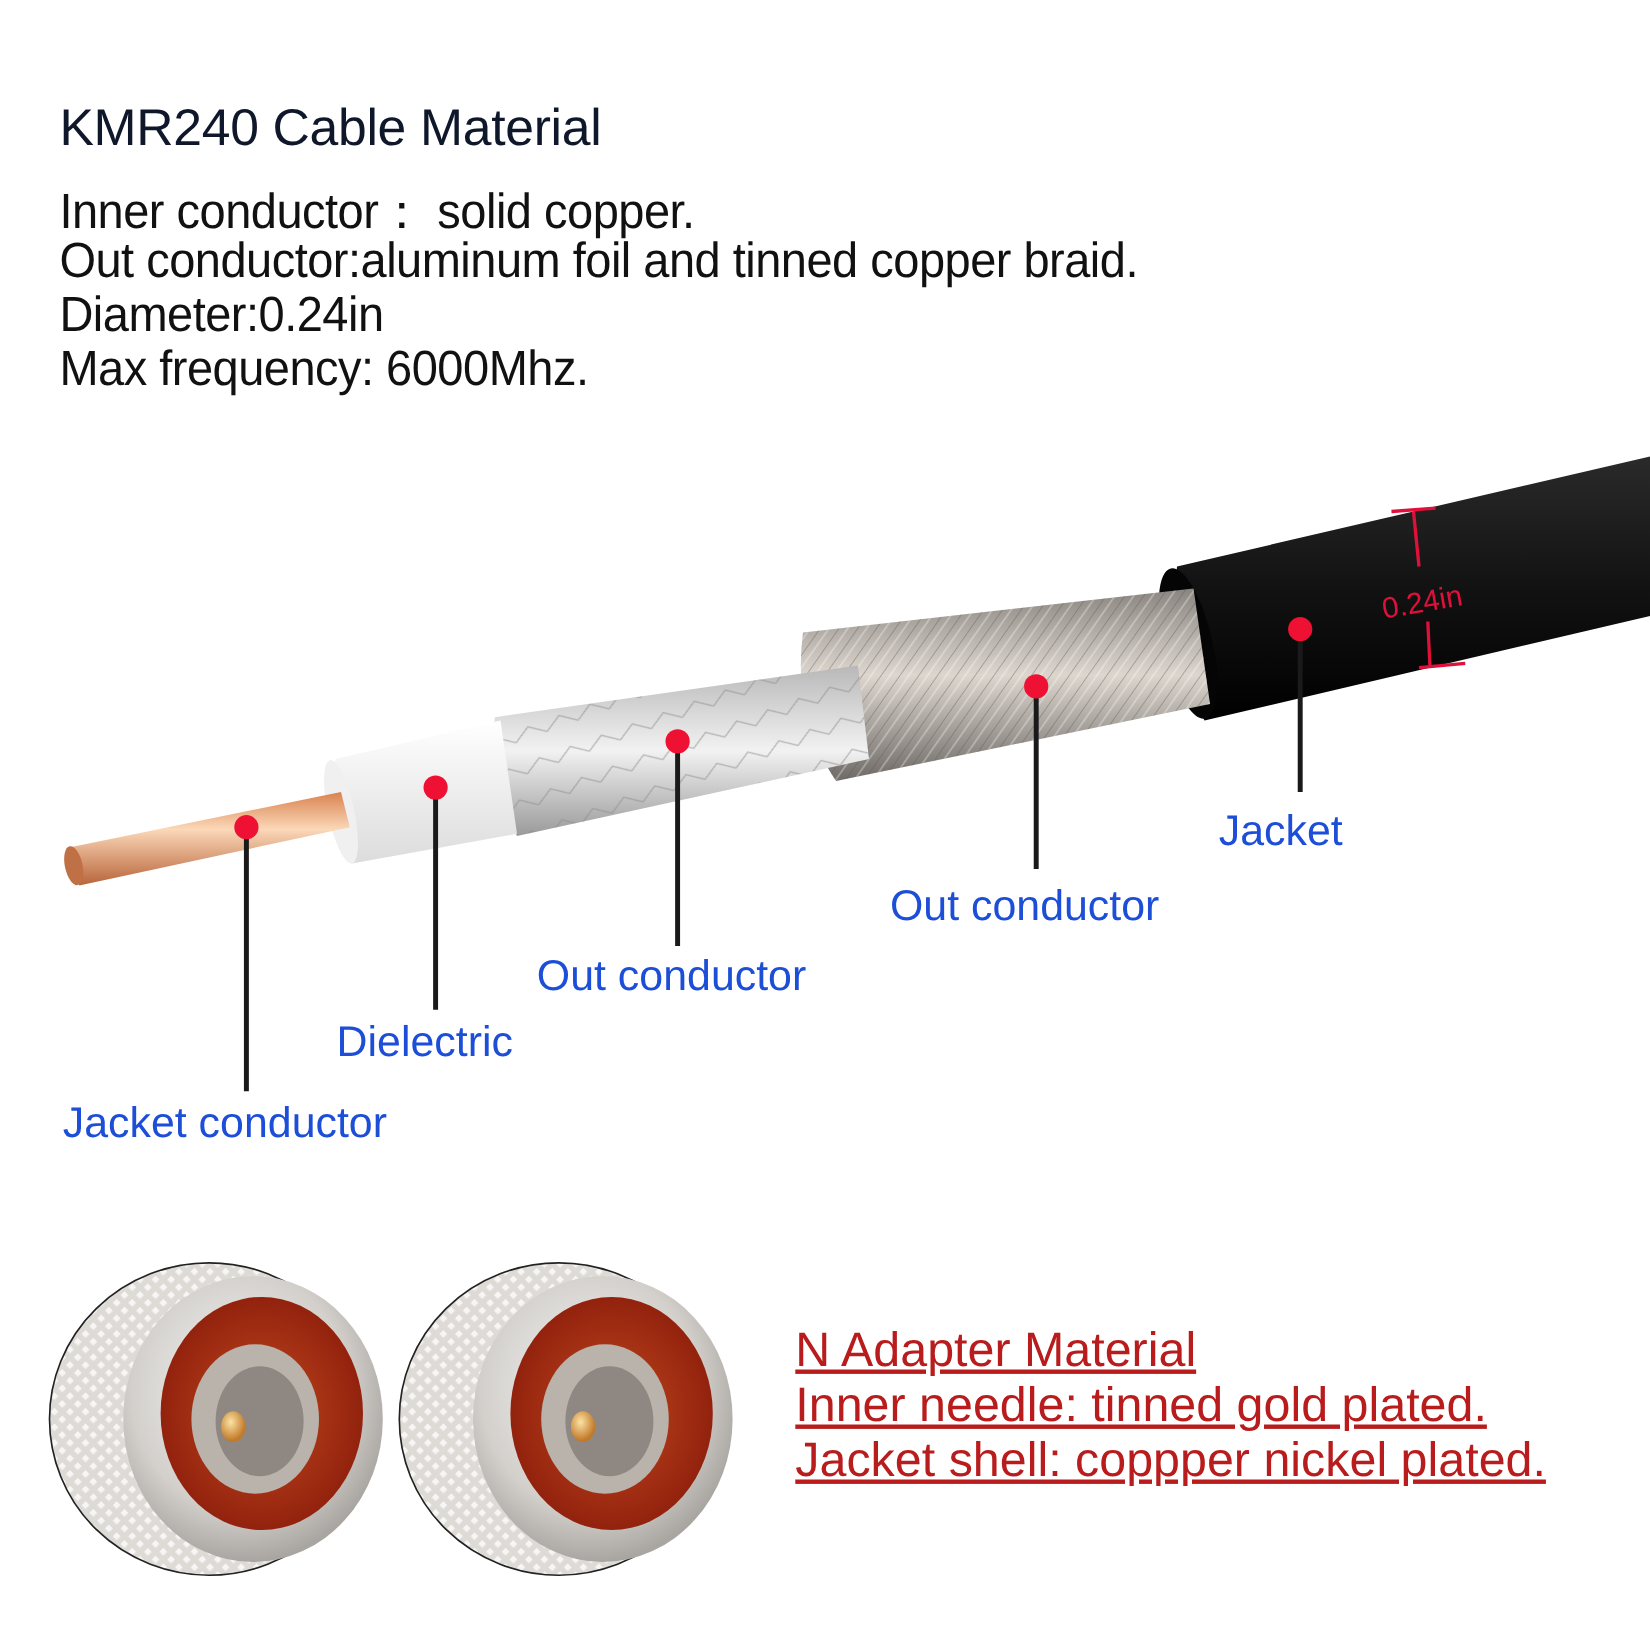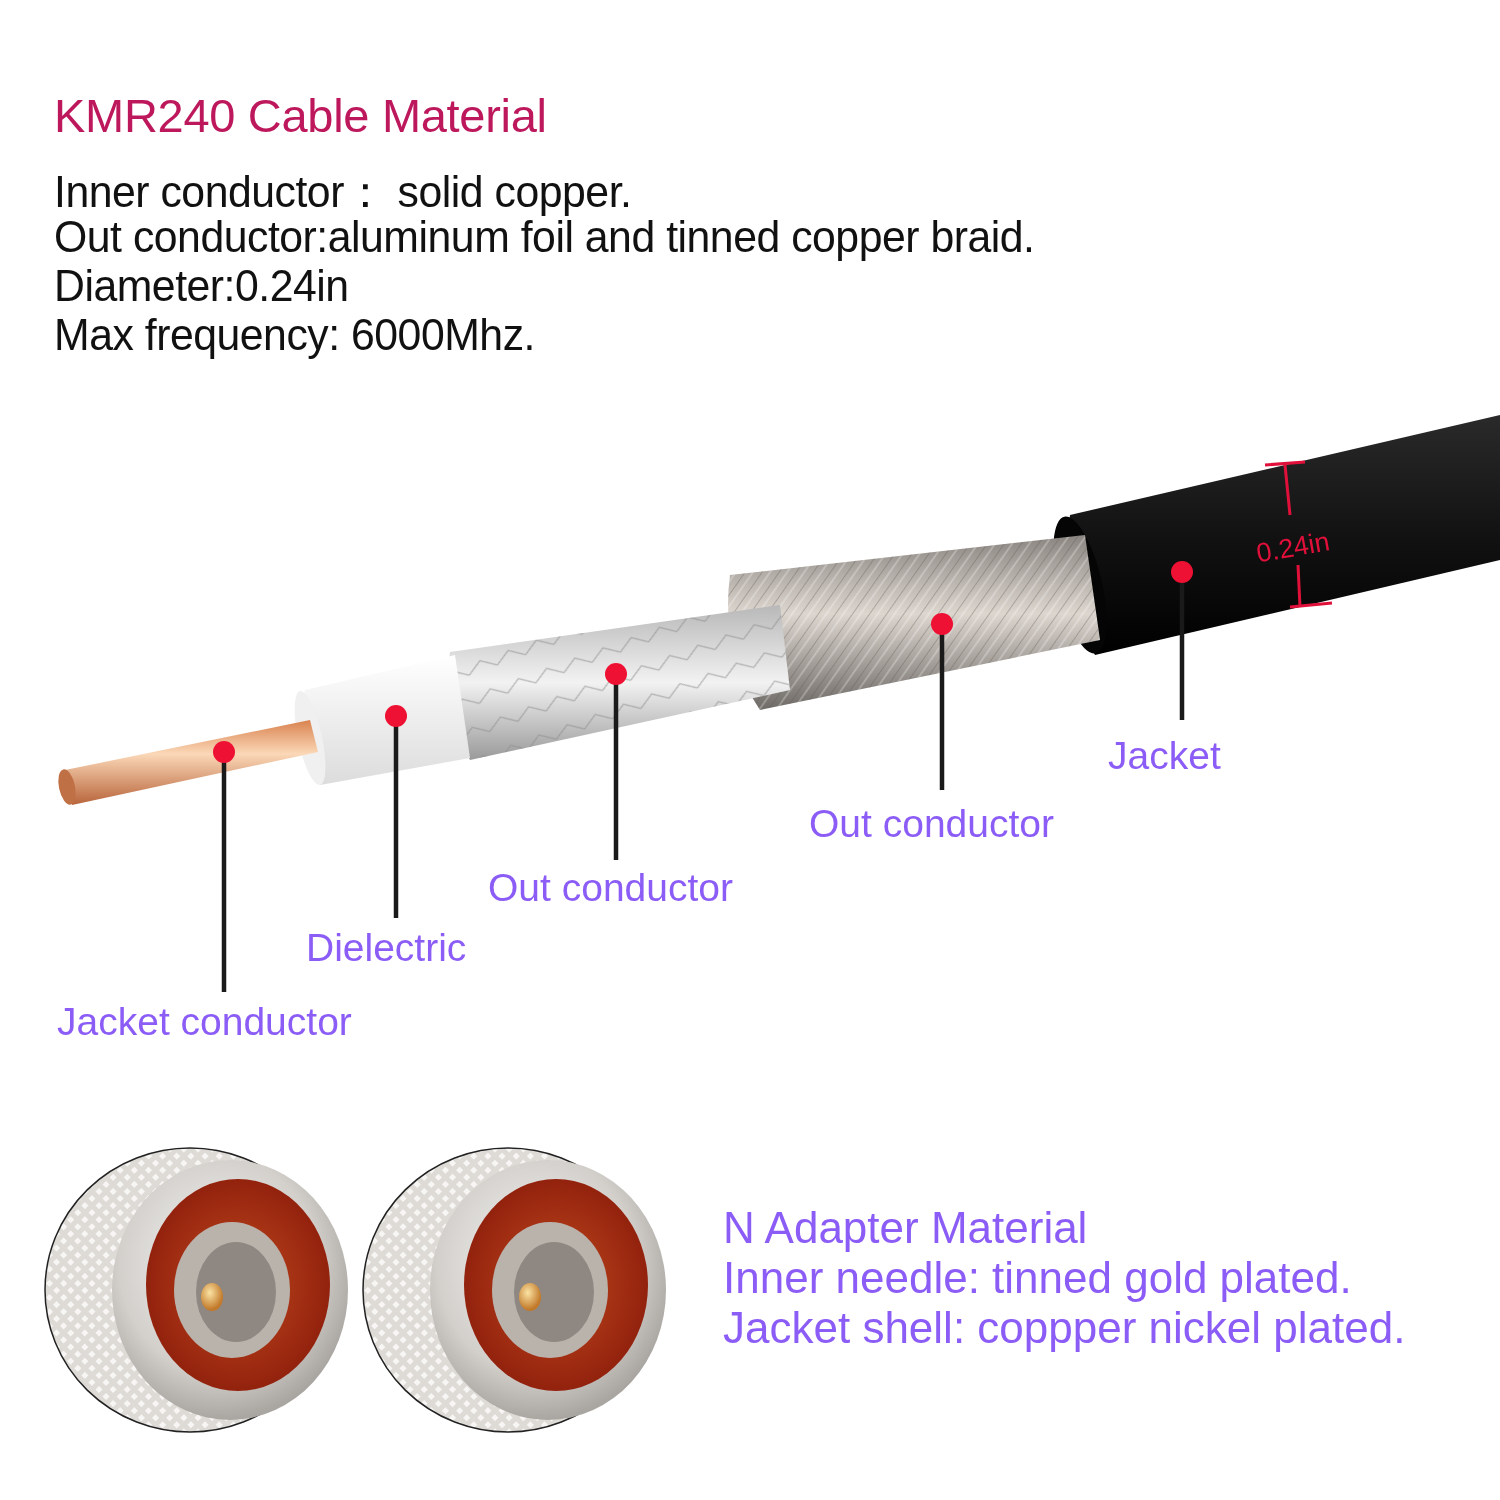--- a/index.html
+++ b/index.html
@@ -1,20 +1,20 @@
 <!DOCTYPE html>
 <html><head>
 <meta charset="utf-8">
 <style>
   html,body{margin:0;padding:0;background:#ffffff;}
   body{width:1500px;height:1500px;position:relative;overflow:hidden;font-family:"Liberation Sans",sans-serif;color:#111;}
-  .title{position:absolute;left:54px;top:88px;font-size:47px;color:#be185d;letter-spacing:-0.3px;white-space:nowrap;}
+  .title{position:absolute;left:54px;top:88px;font-size:47px;color:#0f172a;letter-spacing:-0.3px;white-space:nowrap;}
   .spec{position:absolute;left:54px;font-size:45px;color:#111;white-space:nowrap;letter-spacing:-0.5px;transform:scaleX(0.95);transform-origin:left;}
-  .label{position:absolute;font-size:39px;color:#8b5cf6;white-space:nowrap;}
-  .adapter-text{position:absolute;left:723px;font-size:44px;color:#8b5cf6;white-space:nowrap;}
+  .label{position:absolute;font-size:39px;color:#1d4ed8;white-space:nowrap;}
+  .adapter-text{position:absolute;left:723px;font-size:44px;color:#b91c1c;white-space:nowrap;text-decoration:underline;}
   svg.diagram{position:absolute;left:0;top:0;}
 </style>
 </head>
 <body>
 
 <div class="title">KMR240 Cable Material</div>
 <div class="spec" style="top:162px">Inner conductor：  solid copper.</div>
 <div class="spec" style="top:211px">Out conductor:aluminum foil and tinned copper braid.</div>
 <div class="spec" style="top:260px">Diameter:0.24in</div>
 <div class="spec" style="top:309px">Max frequency: 6000Mhz.</div>

